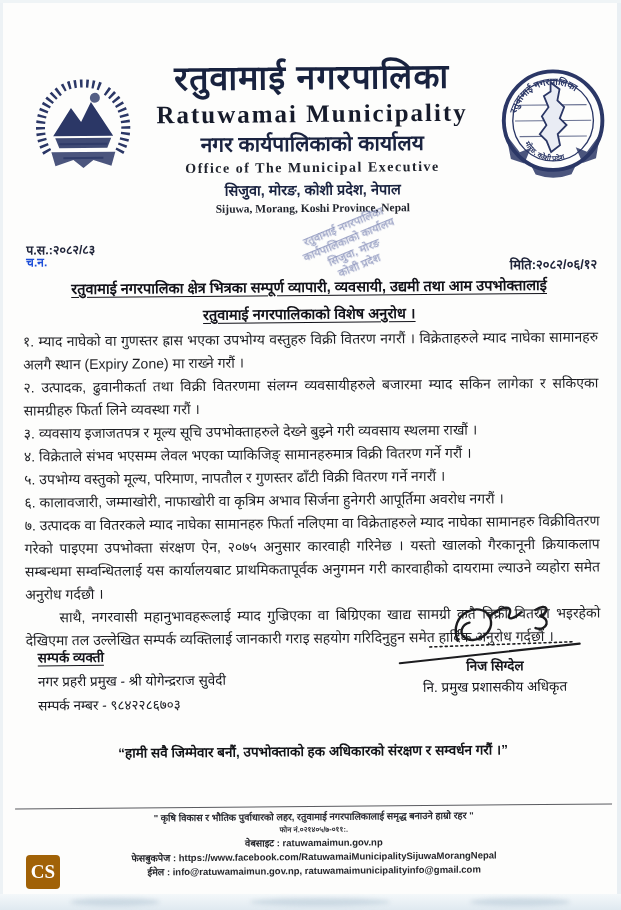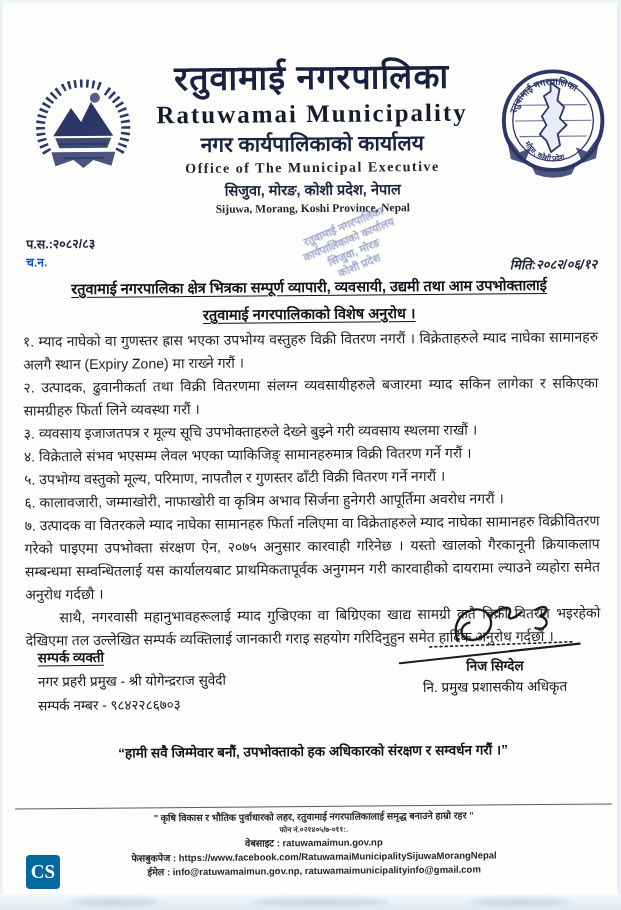--- a/index.html
+++ b/index.html
@@ -24,23 +24,23 @@
   .logo-right{position:absolute;left:500px;top:66px;width:112px;height:118px;}
   .head-center{position:absolute;left:120px;top:58px;width:390px;text-align:center;}
   .t-np{font-size:34px;font-weight:700;color:#18223f;letter-spacing:1px;line-height:1.15;}
   .t-en{font-family:"Liberation Serif","DejaVu Serif",serif;font-size:25px;font-weight:700;color:#161b2b;letter-spacing:2px;line-height:1.2;margin-top:2px;}
   .t-office{font-size:21px;font-weight:700;color:#1a2340;line-height:1.3;margin-top:1px;}
   .t-office-en{font-family:"Liberation Serif","DejaVu Serif",serif;font-size:14px;font-weight:700;color:#20242e;letter-spacing:1.5px;margin-top:3px;}
   .t-addr{font-size:14.5px;font-weight:700;color:#1a2340;margin-top:3px;}
   .t-addr-en{font-family:"Liberation Serif","DejaVu Serif",serif;font-size:11.5px;font-weight:700;color:#23262f;margin-top:3px;}
 
   
-  .ref{position:absolute;left:28px;top:233px;font-size:12.5px;font-weight:700;color:#20253a;}
+  .ref{position:absolute;left:28px;top:239px;font-size:12.5px;font-weight:700;color:#20253a;}
   .disp{position:absolute;left:28px;top:251px;font-size:12px;font-weight:700;color:#1d4ed8;}
-  .date{position:absolute;right:22px;top:257px;font-size:13px;font-weight:700;color:#20253a;font-style:italic;}
+  .date{position:absolute;right:22px;top:257px;font-size:13px;font-weight:700;color:#20253a;}
 
   
   .stamp{
     position:absolute;left:278px;top:218px;width:150px;text-align:center;
     transform:rotate(-22deg);color:rgba(85,98,158,.55);
     font-size:11px;font-weight:700;line-height:14px;filter:blur(.3px);
   }
 
   
   .subject{position:absolute;left:0;top:274px;width:100%;text-align:center;font-size:14.5px;font-weight:700;color:#121219;line-height:27px;}
@@ -65,21 +65,21 @@
   .footer{position:absolute;left:0;top:806px;width:100%;text-align:center;color:#26272c;}
   .footer .rule{border-top:1.3px solid #5a5b60;width:96%;margin:0 auto;}
   .f-slogan{font-size:9.5px;font-weight:700;margin-top:3px;color:#2b2c33;}
   .f-phone{font-size:7.5px;font-weight:700;margin-top:1px;color:#33343a;}
   .f-web{font-size:9.5px;font-weight:700;margin-top:2px;}
   .f-fb{font-size:9.5px;font-weight:700;margin-top:1px;}
   .f-mail{font-size:9.5px;font-weight:700;margin-top:1px;}
 
   
   .cam{position:absolute;left:26px;top:855px;display:flex;align-items:center;gap:13px;}
-  .cs-badge{width:34px;height:34px;border-radius:4px;background:#0369a1;color:#ffffff;
+  .cs-badge{width:34px;height:34px;border-radius:4px;background:#a16207;color:#ffffff;
     display:flex;align-items:center;justify-content:center;
     font-family:"Liberation Serif","DejaVu Serif",serif;font-weight:700;font-size:19px;}
   .cs-text{font-size:27px;color:#ababab;letter-spacing:.5px;}
 
   svg{display:block;}
 </style>
 </head>
 <body>
 
 <div class="tilt">

